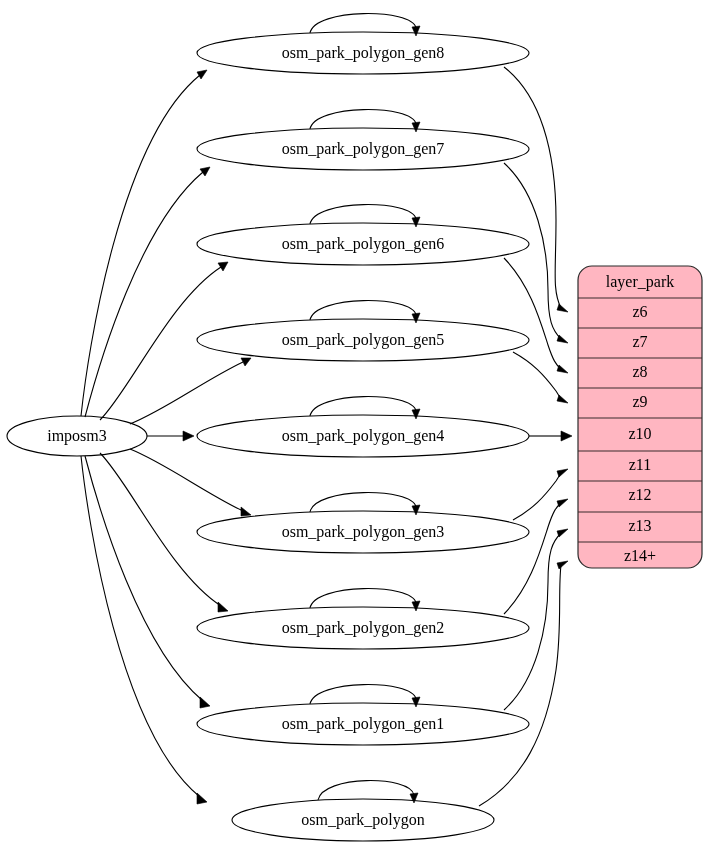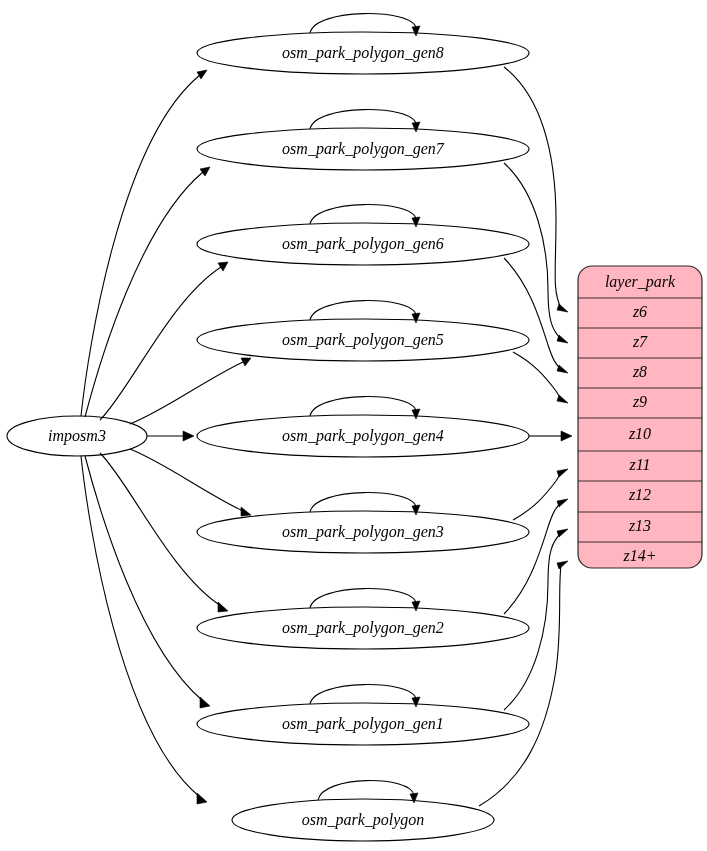--- a/index.html
+++ b/index.html
@@ -7,21 +7,20 @@
     padding: 0;
     background: #ffffff;
   }
   #canvas {
     position: relative;
     width: 707px;
     height: 851px;
     background: #ffffff;
     font-family: "Liberation Serif", "DejaVu Serif", serif;
     overflow: hidden;
-    font-style: italic;
   }
   svg#graph {
     position: absolute;
     left: 0;
     top: 0;
     width: 707px;
     height: 851px;
   }
   .node-ellipse {
     fill: #ffffff;

